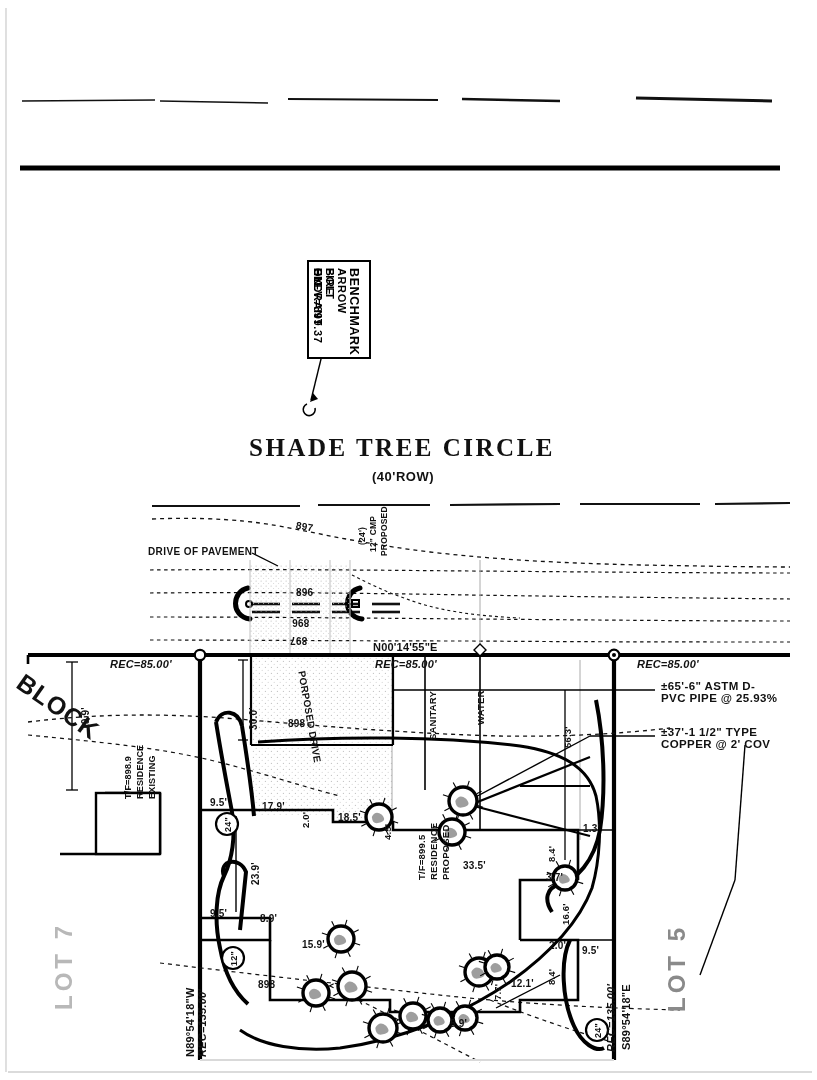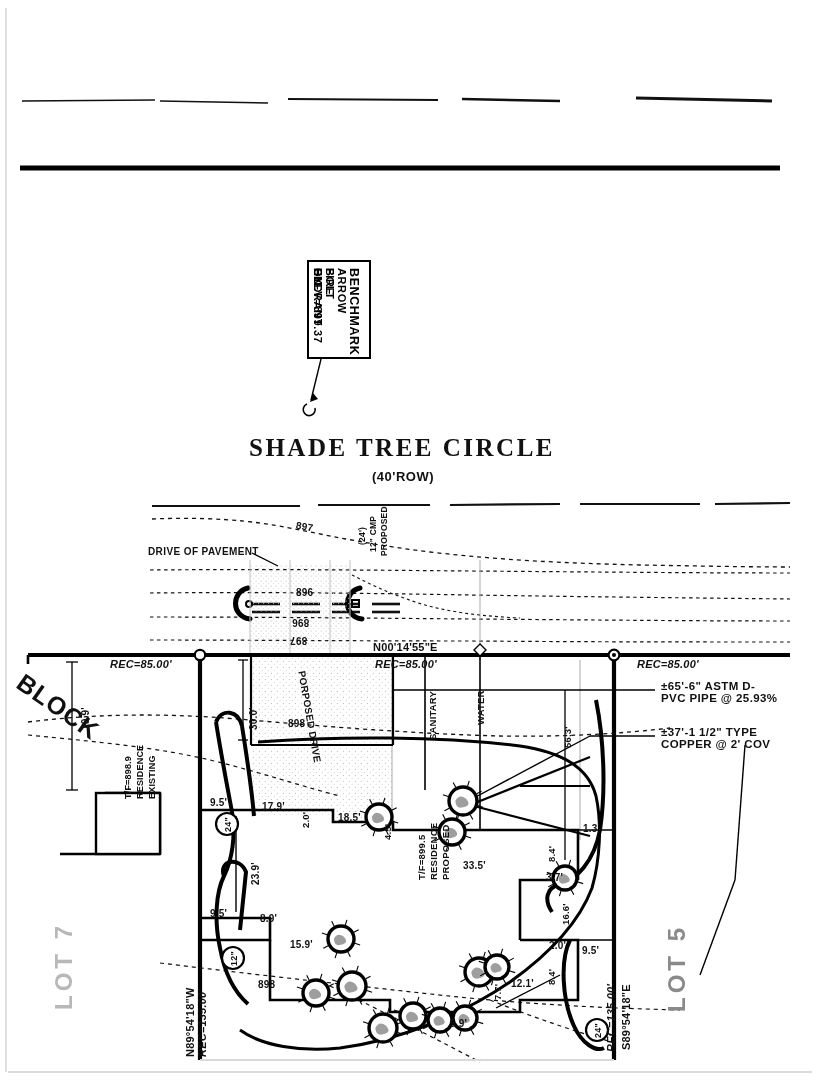--- a/index.html
+++ b/index.html
@@ -450,21 +450,21 @@
 
   <div class="lbl dim" style="left:210px;top:797px;">9.5'</div>
   <div class="lbl dim" style="left:262px;top:801px;">17.9'</div>
   <div class="lbl dim rot90" style="left:300px;top:828px;font-size:9.5px;">2.0'</div>
   <div class="lbl dim" style="left:338px;top:812px;">18.5'</div>
   <div class="lbl dim rot90" style="left:382px;top:840px;font-size:9.5px;">4.5'</div>
   <div class="lbl dim" style="left:463px;top:830px;margin-top:30px;">33.5'</div>
   <div class="lbl dim rot90" style="left:250px;top:885px;">23.9'</div>
   <div class="lbl dim" style="left:260px;top:900px;margin-top:13px;">8.9'</div>
   <div class="lbl dim" style="left:210px;top:908px;">9.5'</div>
-  <div class="lbl dim" style="left:290px;top:939px;">15.9'</div>
+  <div class="lbl dim" style="left:302px;top:939px;">15.9'</div>
   <div class="lbl dim" style="left:583px;top:823px;">1.3'</div>
   <div class="lbl dim rot90" style="left:546px;top:862px;font-size:9.5px;">8.4'</div>
   <div class="lbl dim" style="left:546px;top:872px;">3.7'</div>
   <div class="lbl dim rot90" style="left:560px;top:925px;font-size:9.5px;">16.6'</div>
   <div class="lbl dim" style="left:549px;top:940px;">2.0'</div>
   <div class="lbl dim" style="left:582px;top:945px;">9.5'</div>
   <div class="lbl dim rot90" style="left:546px;top:985px;font-size:9.5px;">8.4'</div>
   <div class="lbl dim" style="left:511px;top:978px;text-align:right;">12.1'</div>
   <div class="lbl dim" style="left:450px;top:1018px;">5.9'</div>
   <div class="lbl dim rot90" style="left:492px;top:1000px;font-size:9.5px;">7.7'</div>

